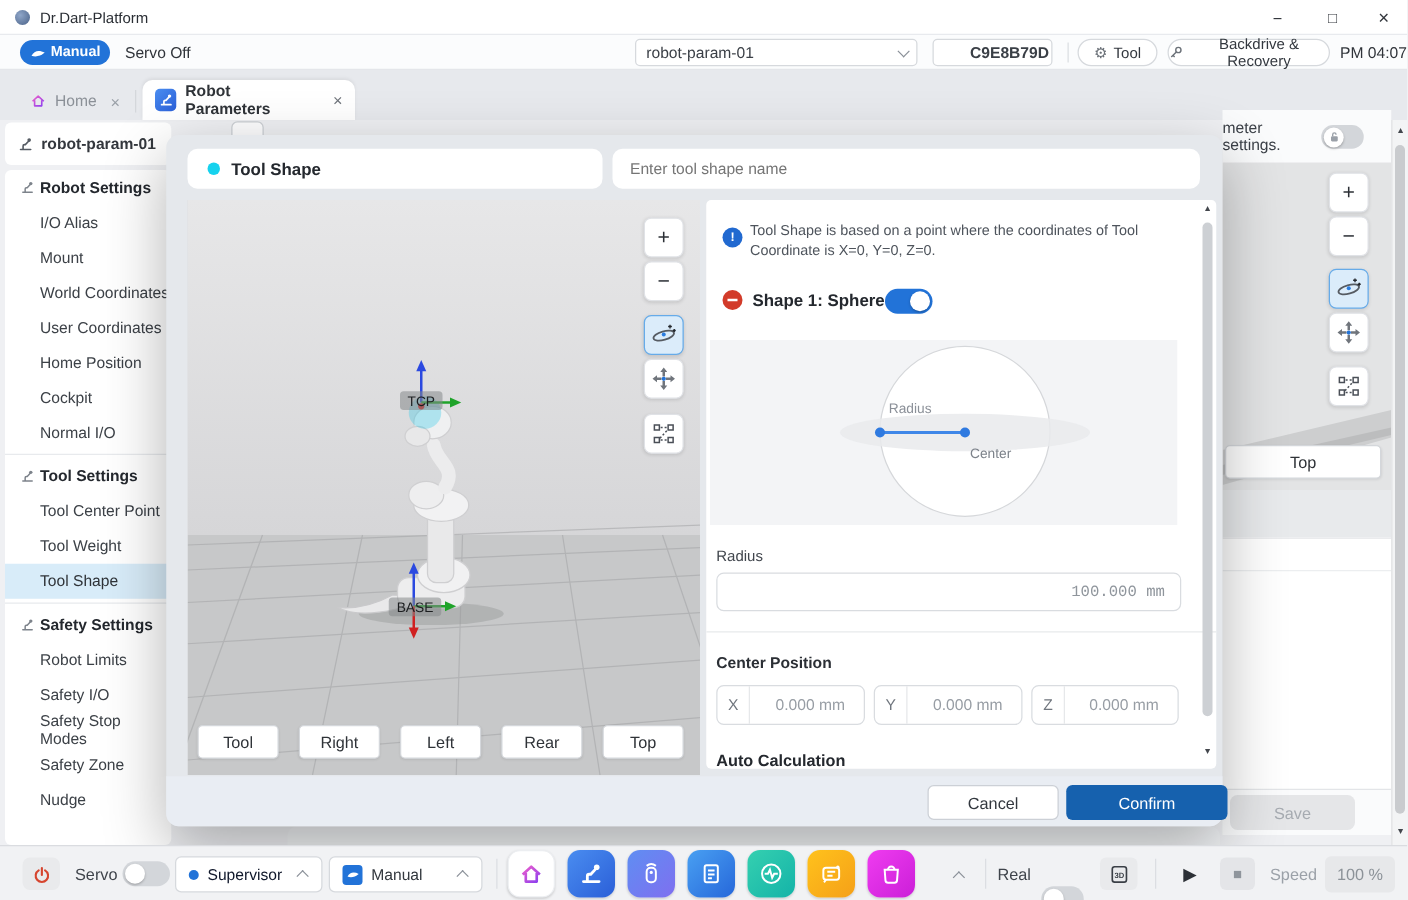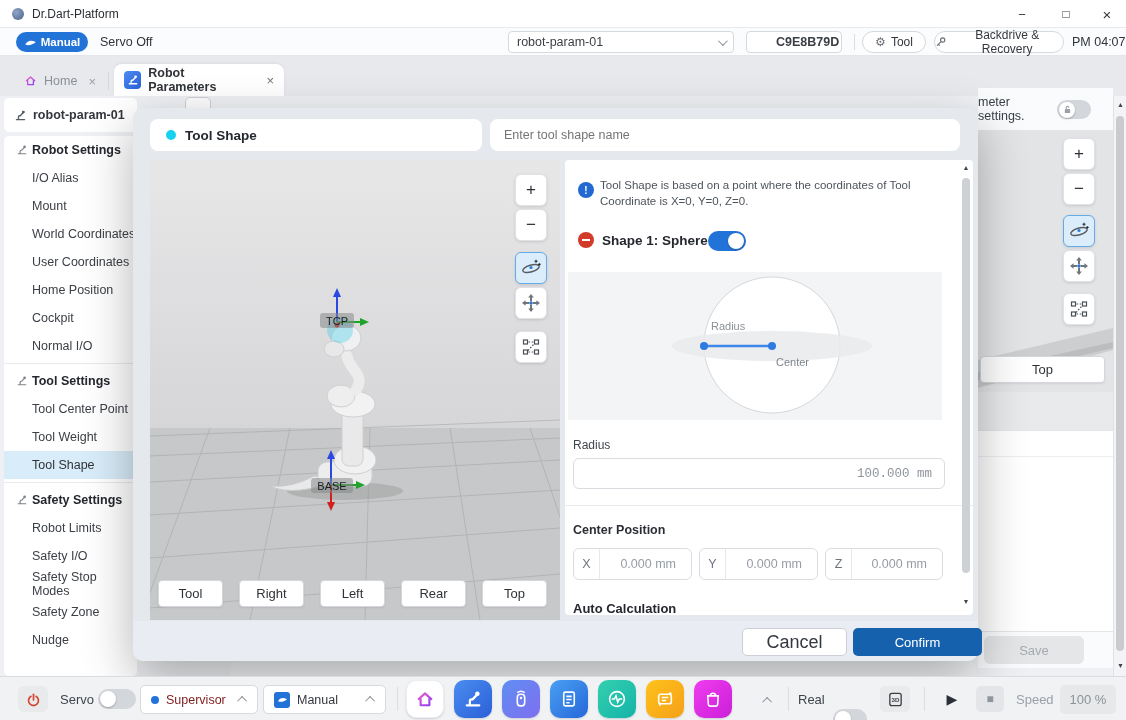--- a/index.html
+++ b/index.html
@@ -383,40 +383,40 @@
       <span class="ab" style="left:8px;top:441px;font-size:13px;font-weight:bold;color:#24282e;">Auto Calculation</span>
 
       <div class="ab scrolltrack" style="left:396px;top:4px;width:10px;height:447px;background:transparent;">
         <div class="sarrow" style="width:10px;">▲</div>
         <div class="scrollthumb ab" style="left:1px;top:14px;width:8px;height:395px;background:#cdd0d4;"></div>
         <div class="sarrow ab" style="left:0;top:434px;width:10px;">▼</div>
       </div>
     </div>
 
     <div class="ab" style="left:0;top:513px;width:845px;height:40px;background:#e9edf3;border-radius:0 0 10px 10px;">
-      <button class="ab" style="left:609px;top:7px;width:105px;height:28px;background:#fff;border:1px solid #ccd0d6;border-radius:5px;font-size:18px;color:#33383f;">Cancel</button>
+      <button class="ab" style="left:609px;top:7px;width:105px;height:28px;background:#fff;border:1px solid #ccd0d6;border-radius:5px;font-size:13px;color:#33383f;">Cancel</button>
       <button class="ab" style="left:720px;top:7px;width:129px;height:28px;background:#1661ae;border:none;border-radius:5px;font-size:13px;color:#fff;">Confirm</button>
     </div>
   </div>
 
   <div class="ab" style="left:0;top:676px;width:1126px;height:44px;background:#f1f2f4;border-top:1px solid #dadce0;z-index:10;">
     <button class="ab flex" style="left:18px;top:9px;width:30px;height:26px;background:#e9eaec;border:none;border-radius:6px;justify-content:center;">
       <svg width="15" height="15" viewBox="0 0 16 16">
           <path d="M5.3 4.6 a5.3 5.3 0 1 0 5.4 0" fill="none" stroke="#d6452f" stroke-width="1.8" stroke-linecap="round"></path>
           <line x1="8" y1="2.5" x2="8" y2="8.5" stroke="#d6452f" stroke-width="1.8" stroke-linecap="round"></line>
         </svg>
     </button>
     <span class="ab" style="left:60px;top:15px;font-size:13px;color:#3f444b;">Servo</span>
     <div class="toggle off ab" style="left:98px;top:12px;">
         <div class="knob"></div>
       </div>
 
     <div class="ab flex bwhite" style="left:140px;top:8px;width:118px;height:29px;border-radius:5px;padding:0 10px;gap:7px;">
       <span style="width:8px;height:8px;border-radius:50%;background:#2273d8;"></span>
-      <span style="flex:1;color:#7f1d1d;">Supervisor</span>
+      <span style="flex:1;color:#0f172a;">Supervisor</span>
       <span class="chev up"></span>
     </div>
     <div class="ab flex bwhite" style="left:263px;top:8px;width:123px;height:29px;border-radius:5px;padding:0 10px;gap:7px;">
       <span class="flex" style="width:16px;height:16px;border-radius:3px;background:#2273d8;justify-content:center;">
         <svg width="11" height="7" viewBox="0 0 16 10">
             <path d="M1.5 7.5 C4 2.5 9 1.5 14.5 4.5 C10 8.5 5 9 1.5 7.5 Z" fill="#fff"></path>
           </svg>
       </span>
       <span style="flex:1;color:#33383e;">Manual</span>
       <span class="chev up"></span>

